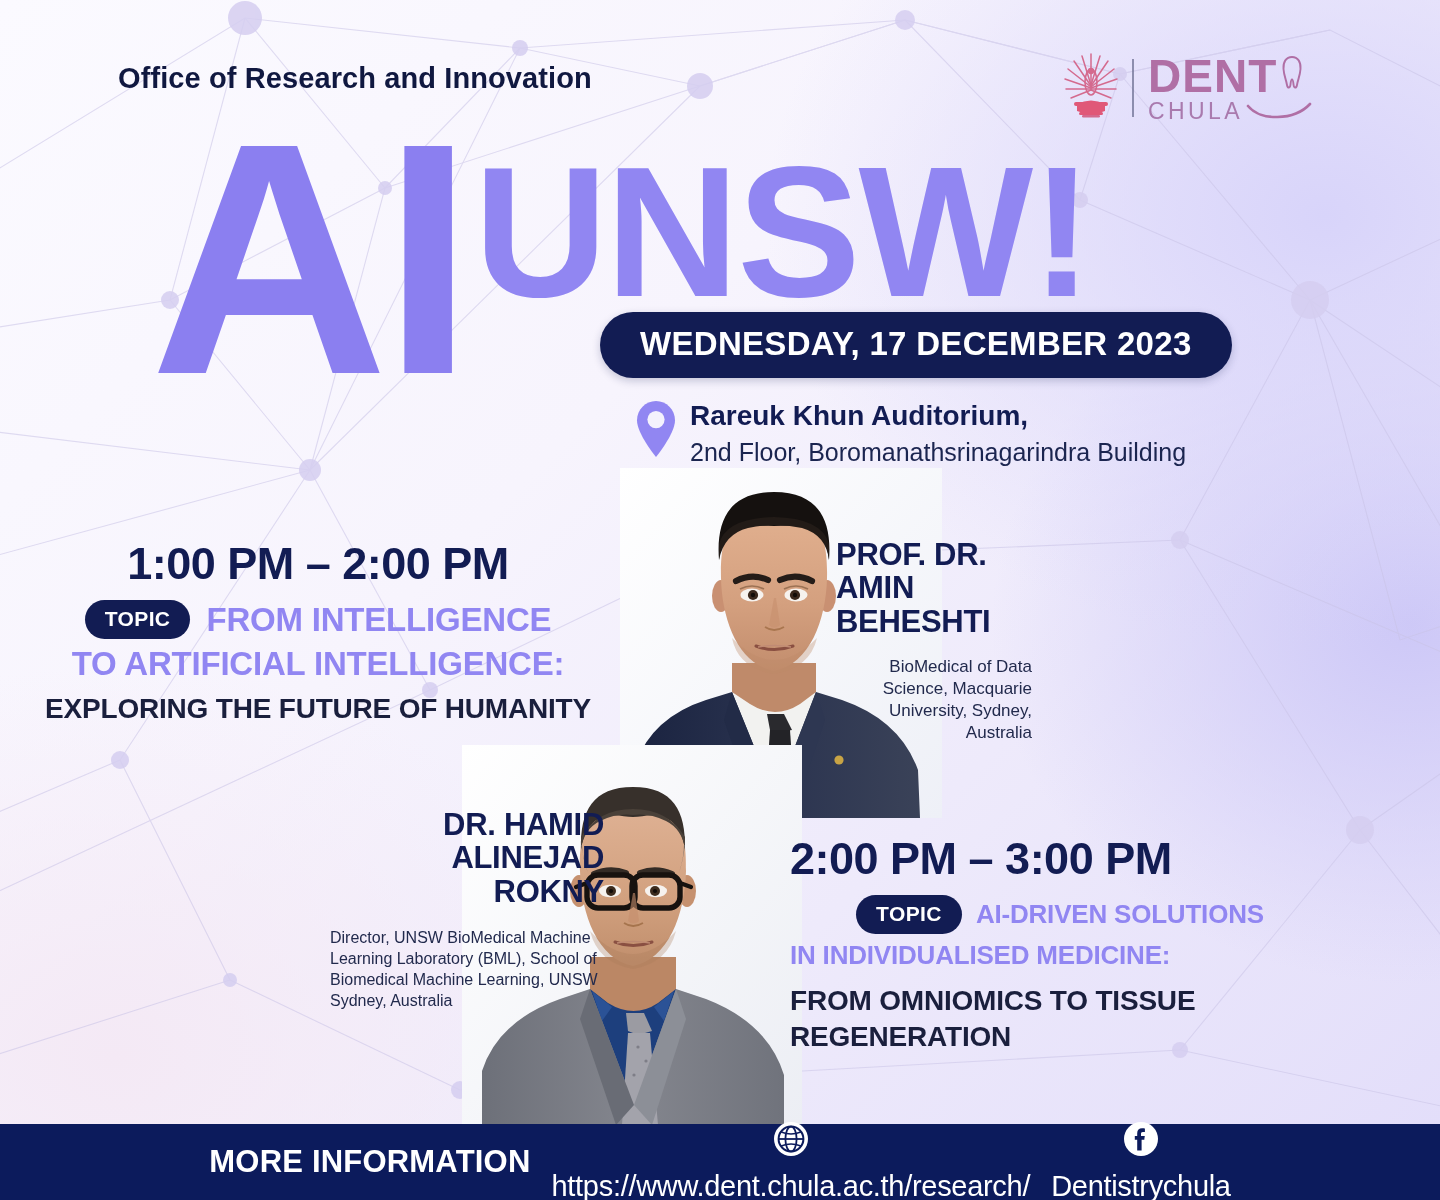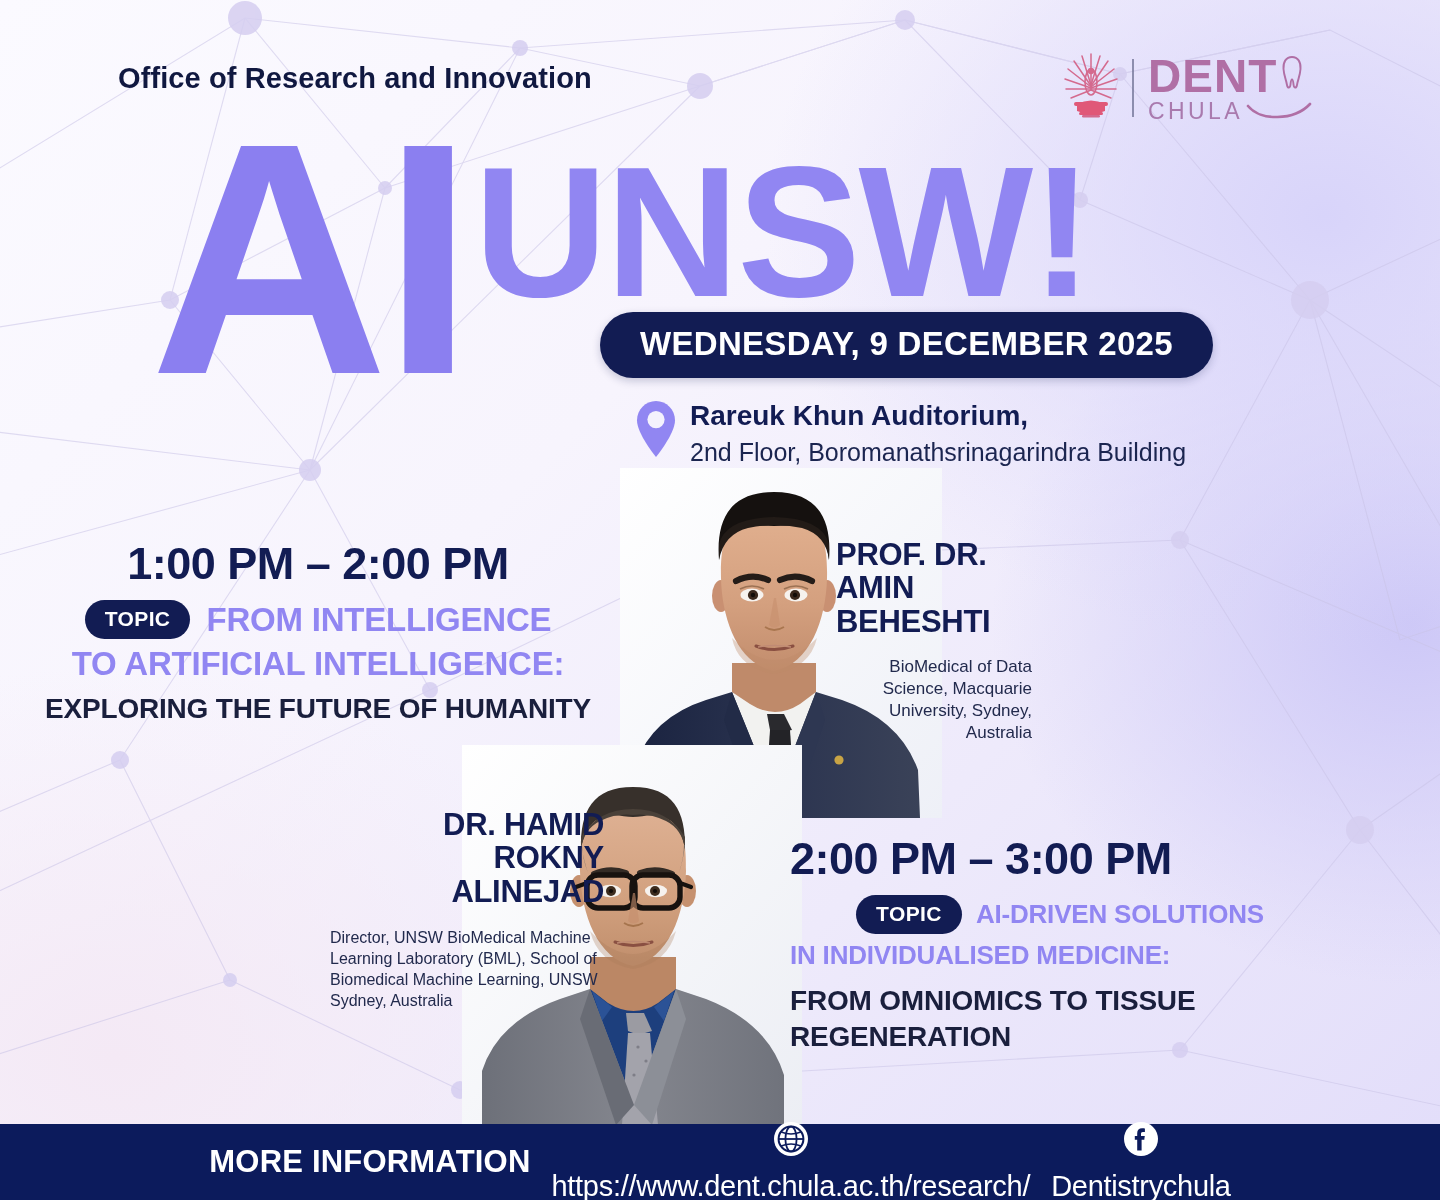--- a/index.html
+++ b/index.html
@@ -257,21 +257,21 @@
   </div>
 </div>
 
 <div class="hero">
   <div class="ai-talks">
     <span class="ai">AI</span>
     <span class="talks">UNSW!</span>
   </div>
 </div>
 
-<div class="date-badge">WEDNESDAY, 9 DECEMBER 2025</div>
+<div class="date-badge">WEDNESDAY, 17 DECEMBER 2023</div>
 
 <div class="venue">
   <svg class="pin" viewBox="0 0 40 58">
     <path d="M20 1 C9.5 1 1 9.6 1 20.3 C1 34 20 57 20 57 C20 57 39 34 39 20.3 C39 9.6 30.5 1 20 1 Z" fill="#9186f2"></path>
     <circle cx="20" cy="19.6" r="8.6" fill="#f4f2fd"></circle>
   </svg>
   <div class="venue-lines">
     <div class="venue-1">Rareuk Khun Auditorium,</div>
     <div class="venue-2">2nd Floor, Boromanathsrinagarindra Building</div>
   </div>
@@ -445,22 +445,22 @@
     <div>PROF. DR.</div>
     <div>AMIN</div>
     <div>BEHESHTI</div>
   </div>
   <div class="sp1-role">BioMedical of Data Science, Macquarie University, Sydney, Australia</div>
 </div>
 
 <div class="sp2">
   <div class="sp2-name">
     <div>DR. HAMID</div>
+    <div>ALINEJAD</div>
     <div>ROKNY</div>
-    <div>ALINEJAD</div>
   </div>
   <div class="sp2-role">Director, UNSW BioMedical Machine Learning Laboratory (BML), School of Biomedical Machine Learning, UNSW Sydney, Australia</div>
 </div>
 
 <div class="s2">
   <div class="s2-time">2:00 PM – 3:00 PM</div>
   <div class="s2-row">
     <span class="topic-badge">TOPIC</span>
     <span class="s2-topic1">AI-DRIVEN SOLUTIONS</span>
   </div>

